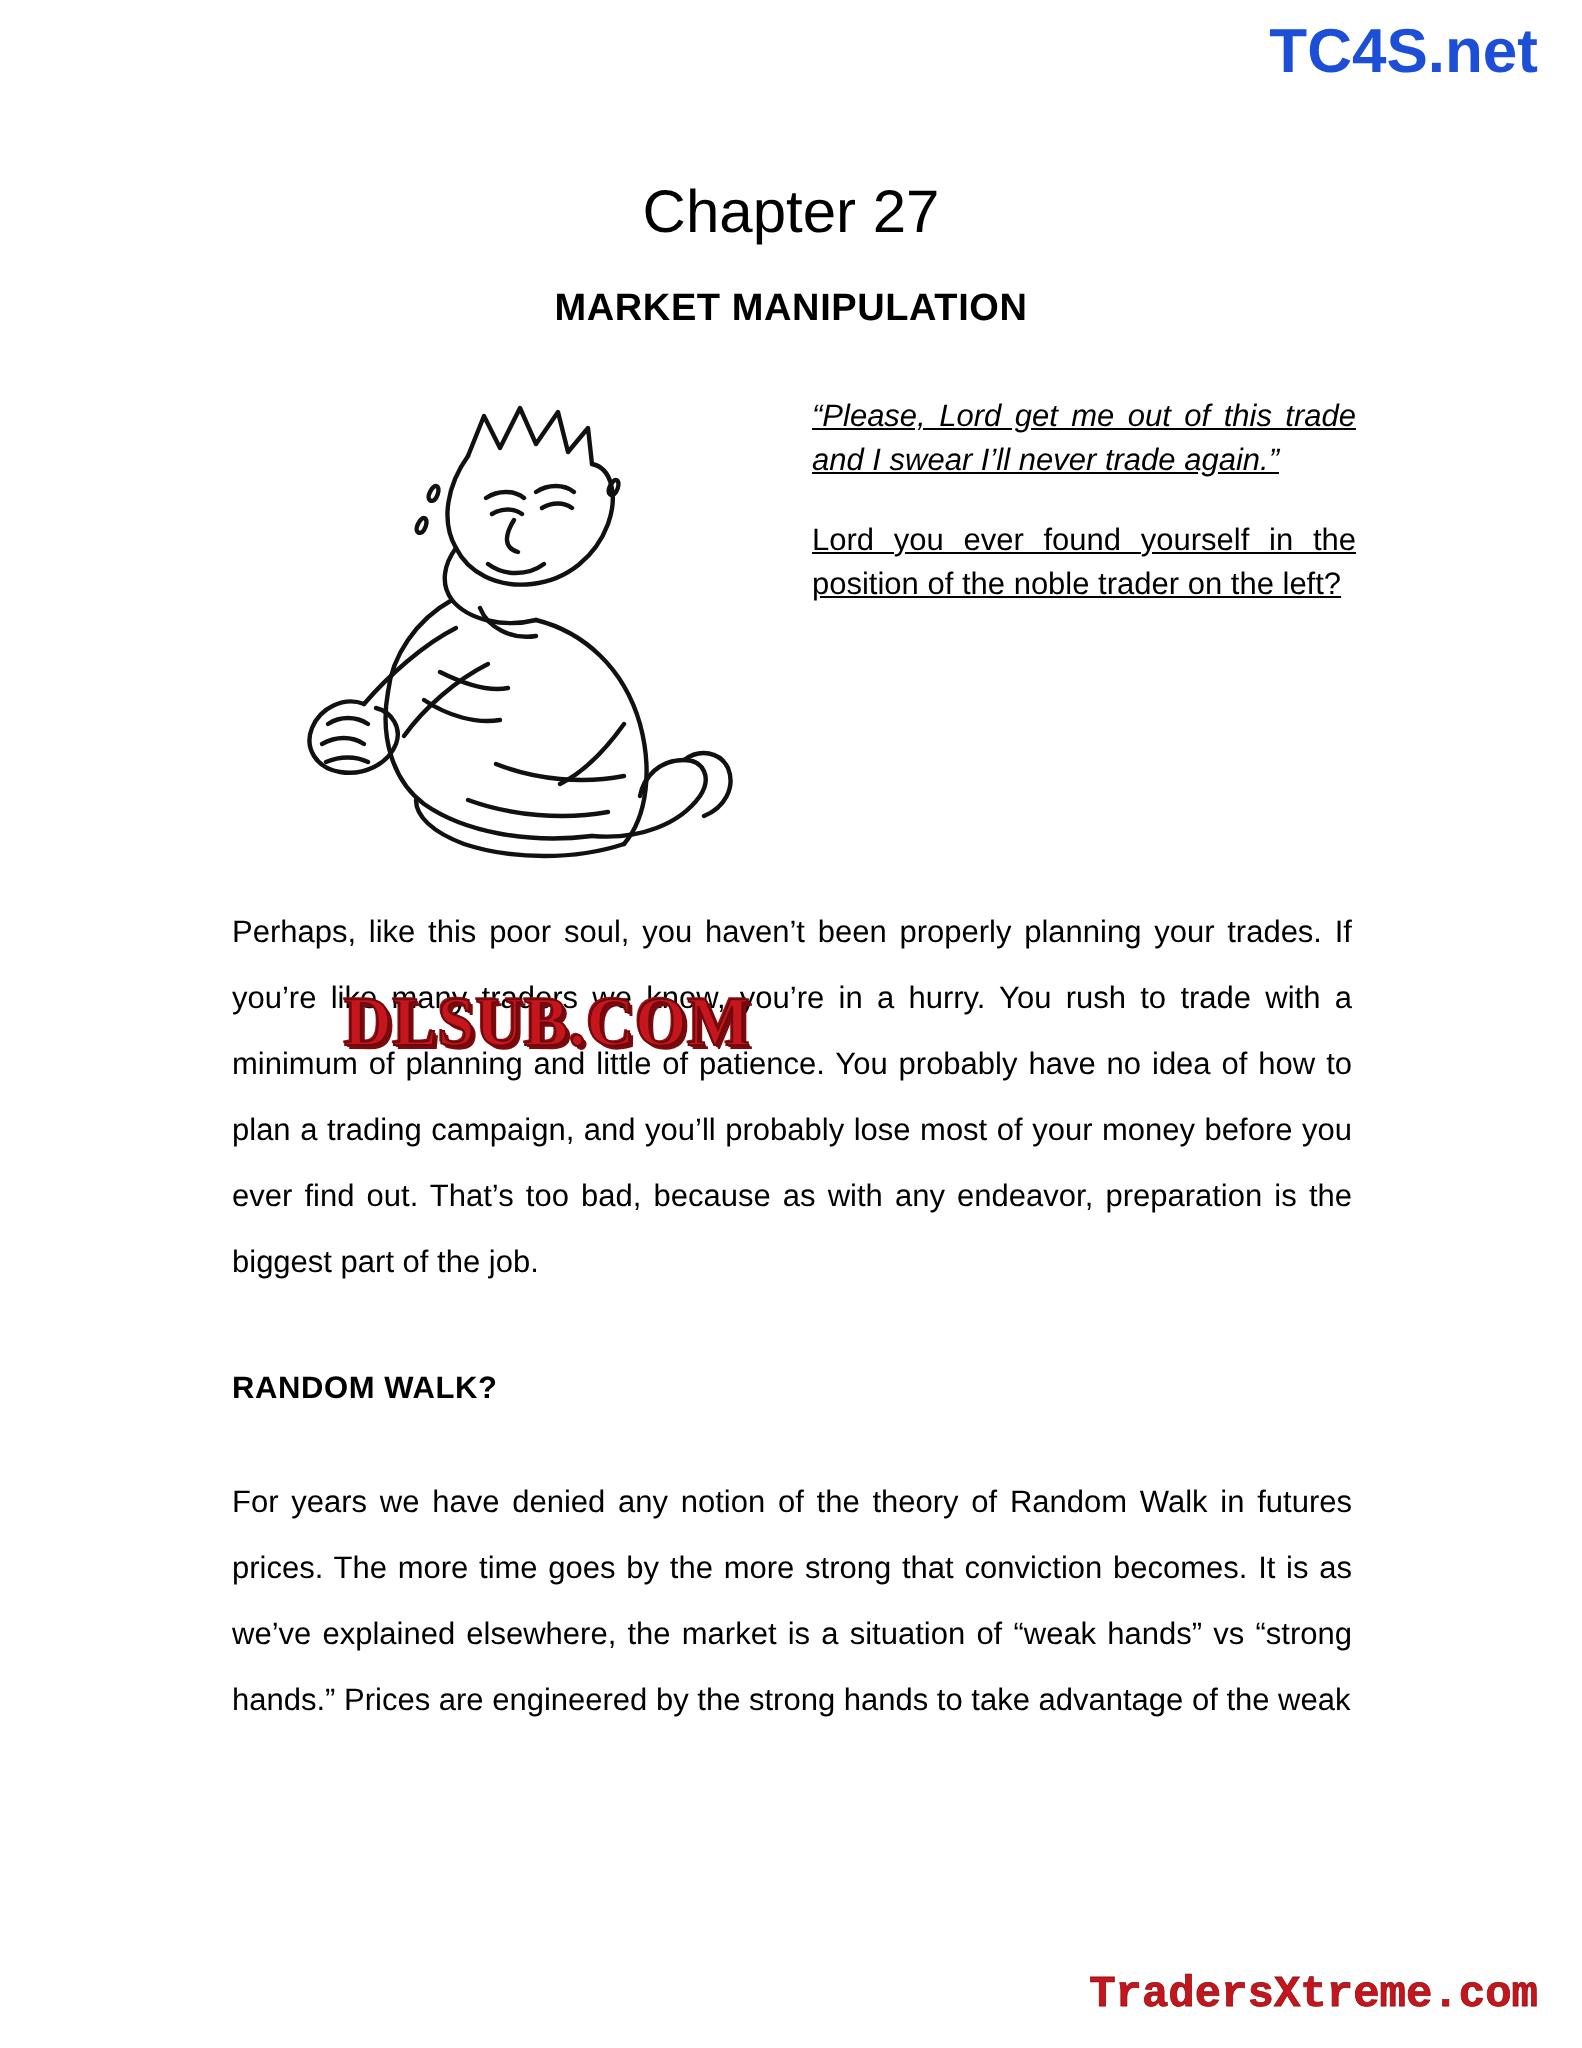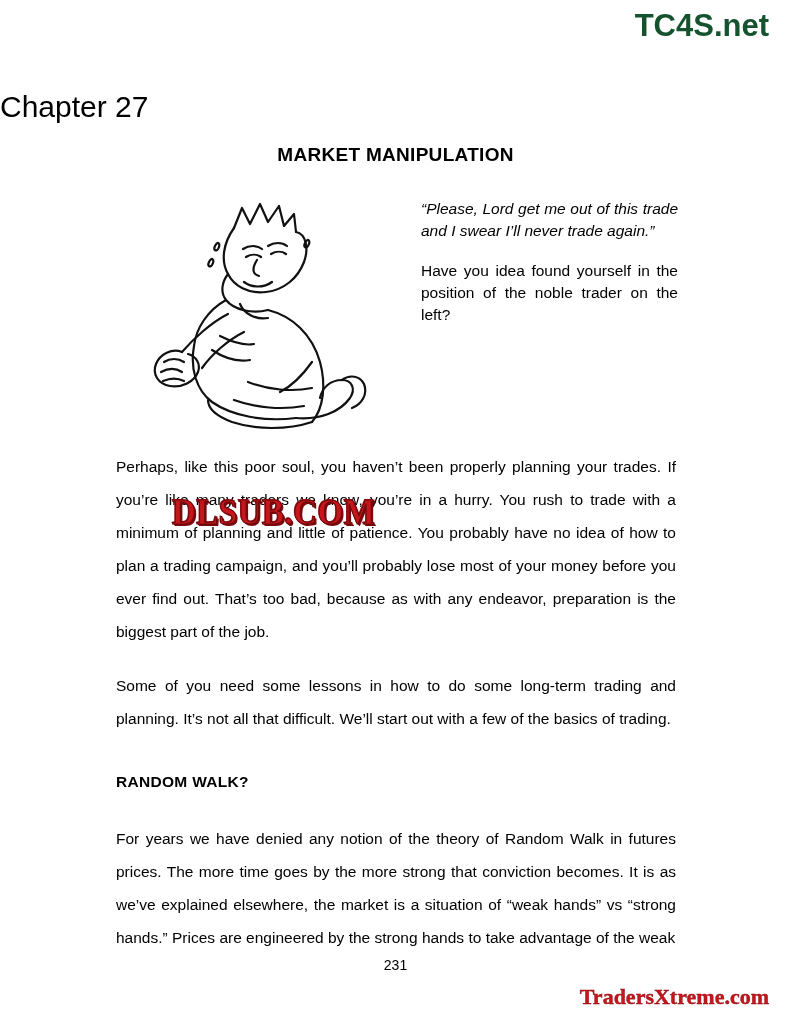--- a/index.html
+++ b/index.html
@@ -21,30 +21,31 @@
     height: 1024px;
     box-sizing: border-box;
   }
   
   .watermark-top {
     position: absolute;
     top: 8px;
     right: 22px;
     font-size: 31px;
     font-weight: bold;
-    color: #14532d;
+    color: #1d4ed8;
     letter-spacing: 0px;
     font-family: "Liberation Sans", sans-serif;
   }
   
   .chapter-title {
     position: absolute;
     top: 90px;
     left: 0;
     width: 100%;
+    text-align: center;
     font-size: 30px;
     font-weight: normal;
     font-family: "Liberation Sans", sans-serif;
   }
   .chapter-subtitle {
     position: absolute;
     top: 144px;
     left: 0;
     width: 100%;
     text-align: center;
@@ -71,21 +72,22 @@
   .side-text {
     position: absolute;
     left: 290px;
     top: 12px;
     width: 272px;
     font-size: 15.5px;
     line-height: 22px;
     text-align: justify;
   }
   .side-text p {
-    margin: 0 0 18px 15px;
+    margin: 0 0 18px 0;
+    text-decoration: underline;
   }
   .side-text p.quote {
     font-style: italic;
   }
   
   .body-copy {
     position: absolute;
     left: 116px;
     top: 450px;
     width: 560px;
@@ -128,21 +130,21 @@
     text-align: center;
     font-size: 14px;
   }
   .watermark-bottom {
     position: absolute;
     right: 22px;
     bottom: 14px;
     font-size: 22px;
     font-weight: bold;
     color: #c4161c;
-    font-family: Liberation Serif, serif;
+    font-family: Liberation Mono, monospace;
     -webkit-text-stroke: 0.4px #8d0d11;
   }
   svg { display: block; }
 </style>
 </head>
 <body>
 
 <div class="page">
 
   <div class="watermark-top">TC4S.net</div>
@@ -200,31 +202,29 @@
           <path d="M118 214 C140 222 166 224 188 220"></path>
           <path d="M132 196 C152 204 176 206 196 202"></path>
 
           <path d="M196 176 C186 190 176 200 164 206"></path>
         </g>
       </svg>
     </div>
 
     <div class="side-text">
       <p class="quote">“Please, Lord get me out of this trade and I swear I’ll never trade again.”</p>
-      <p>Have you idea found yourself in the position of the noble trader on the left?</p>
+      <p>Lord you ever found yourself in the position of the noble trader on the left?</p>
     </div>
 
   </div>
 
   <div class="body-copy">
     <p>Perhaps, like this poor soul, you haven’t been properly planning your trades.  If you’re like many traders we know, you’re in a hurry.  You rush to trade with a minimum of planning and little of patience.  You probably have no idea of how to plan a trading campaign, and you’ll probably lose most of your money before you ever find out.  That’s too bad, because as with any endeavor, preparation is the biggest part of the job.</p>
-    <p>Some of you need some lessons in how to do some long-term trading and planning.  It’s not all that difficult.  We’ll start out with a few of the basics of trading.</p>
     <p class="section-heading">RANDOM WALK?</p>
     <p>For years we have denied any notion of the theory of Random Walk in futures prices. The more time goes by the more strong that conviction becomes.  It is as we’ve explained elsewhere, the market is a situation of “weak hands” vs “strong hands.”   Prices are engineered by the strong hands to take advantage of the weak</p>
   </div>
 
   <div class="stamp">DLSUB.COM</div>
 
-  <div class="page-number">231</div>
 
   <div class="watermark-bottom">TradersXtreme.com</div>
 
 </div>
 
 </body></html>

